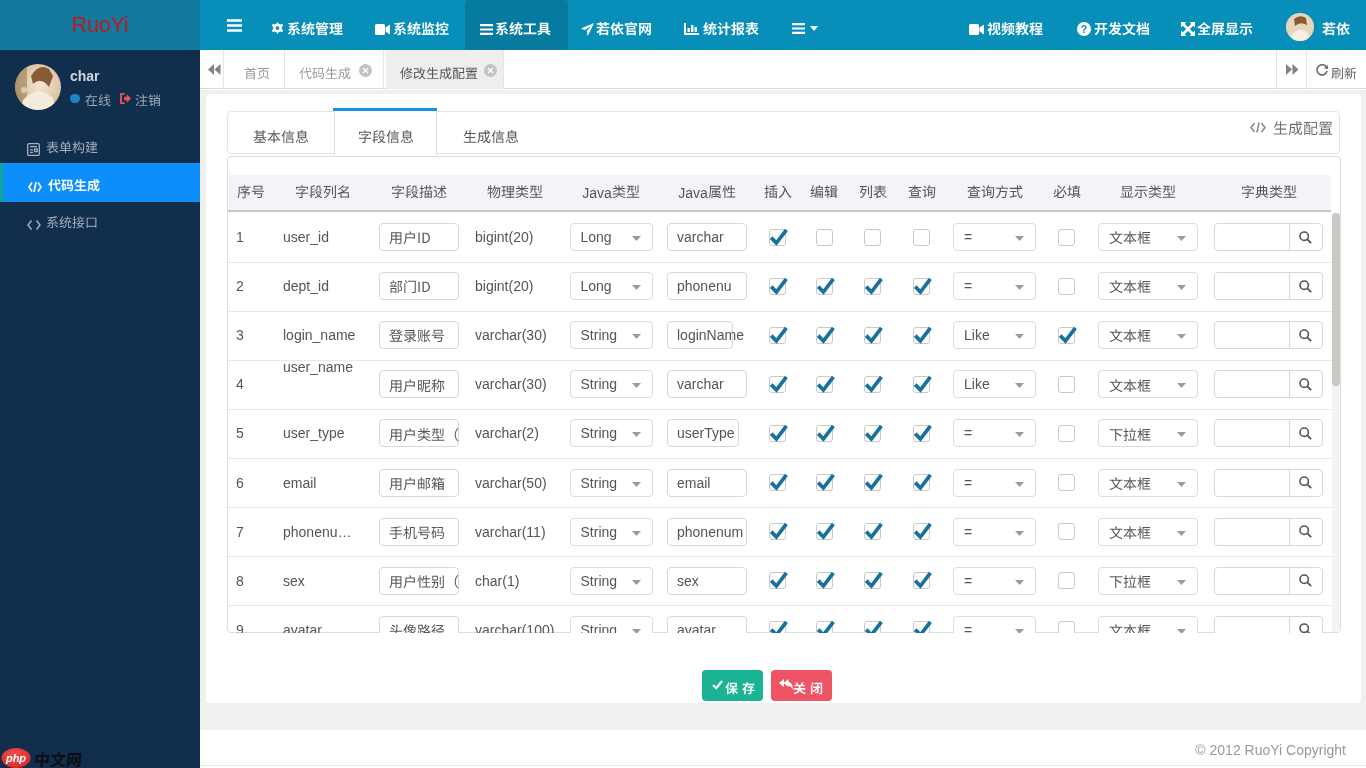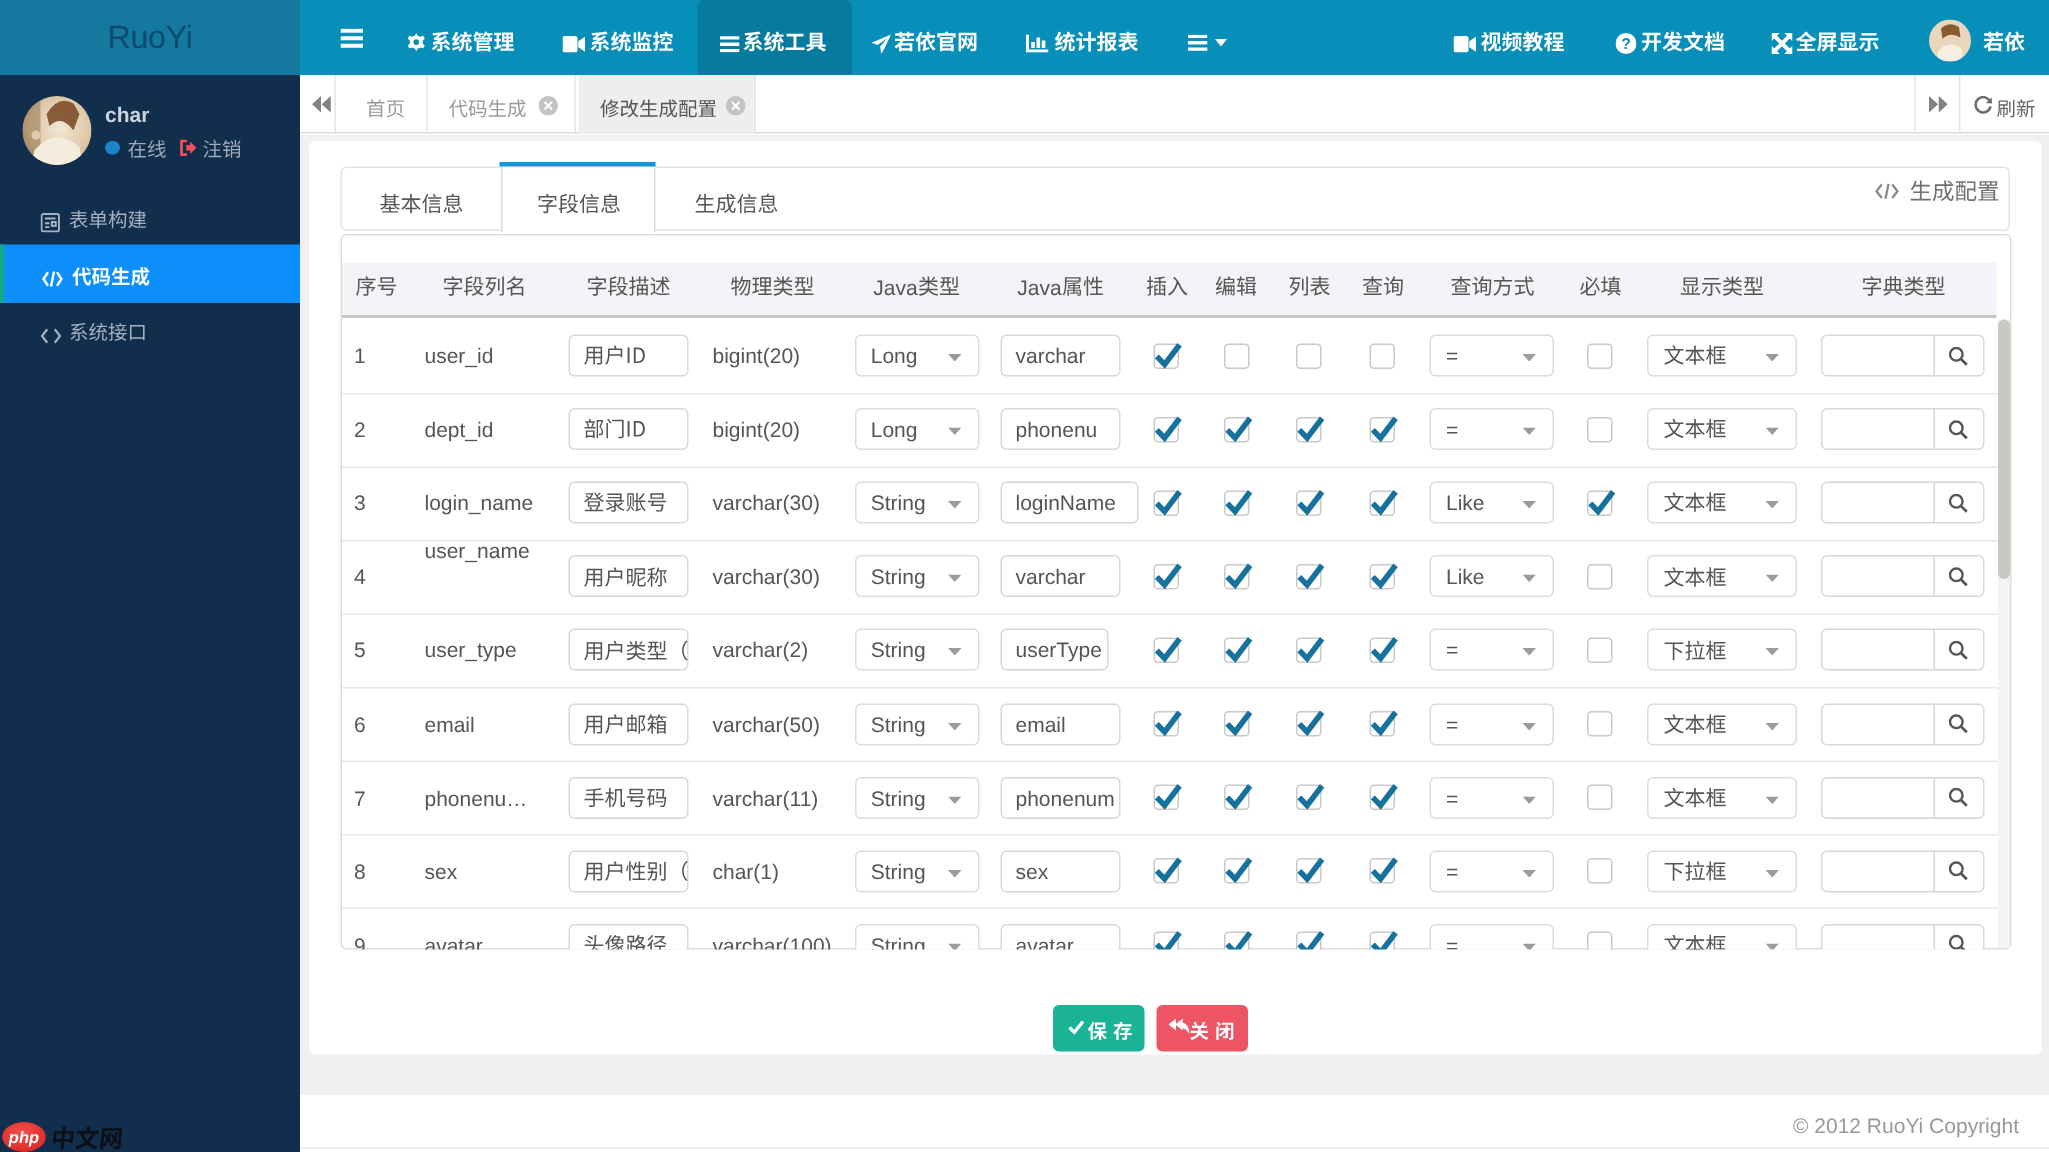--- a/index.html
+++ b/index.html
@@ -7,21 +7,21 @@
 svg{display:inline-block;vertical-align:middle}
 .lt{font-size:14px;color:#555}
 .cb{position:absolute;width:17px;height:17px;border:1px solid #c9c9c9;border-radius:3px;background:#fff}
 .sel{position:absolute;height:28px;border:1px solid #dcdcdc;border-radius:4px;background:#fff}
 .inp{position:absolute;height:28px;border:1px solid #d8d8d8;border-radius:4px;background:#fff}
 .vline{position:absolute;width:1px;background:#e3e6e8}
 
 </style></head><body>
 <div class="abs" style="left:0;top:0;width:200px;height:768px;background:#112e4d"></div>
 <div class="abs" style="left:0;top:0;width:200px;height:50px;background:#14789f"></div>
-<div class="abs" style="left:0;top:0;width:200px;height:50px;line-height:50px;text-align:center;color:#0c4a6e;font-size:21.5px;font-weight:normal;letter-spacing:-0.2px">RuoYi</div>
+<div class="abs" style="left:0;top:0;width:200px;height:50px;line-height:50px;text-align:center;color:#b91c1c;font-size:21.5px;font-weight:normal;letter-spacing:-0.2px">RuoYi</div>
 <svg class="abs" style="left:15px;top:64px" width="46" height="46" viewBox="0 0 46 46">
 <defs>
       <clipPath id="avc">
         <circle cx="23" cy="23" r="23"></circle>
       </clipPath>
 <radialGradient id="avg" cx="55%" cy="45%" r="75%">
         <stop offset="0%" stop-color="#f3e7d4"></stop>
         <stop offset="60%" stop-color="#dcc5a4"></stop>
         <stop offset="100%" stop-color="#a98a62"></stop>
       </radialGradient>
@@ -514,21 +514,21 @@
           <use href="#g63" transform="translate(42.0,12.0) scale(0.0140)"></use>
         </svg></span>
     </div>
 <div class="abs lt" style="left:247.0px;top:114.7px">varchar(30)</div>
 <div class="sel" style="left:341.5px;top:108.7px;width:83px">
       <span class="lt" style="position:absolute;left:10px;top:5px">String</span>
       <svg width="9" height="5" viewBox="0 0 9 5" style="position:absolute;right:11px;top:12px">
         <path d="M0 0 L9 0 L4.5 5 Z" fill="#9b9b9b"></path>
       </svg>
     </div>
-<div class="inp" style="left:439.0px;top:108.7px;width:92px">
+<div class="inp" style="left:439.0px;top:108.7px;width:66px">
       <span class="lt" style="position:absolute;left:9px;top:5px">loginName</span>
     </div>
 <div class="cb" style="left:541.0px;top:114.2px">
       <svg width="17" height="17" viewBox="0 0 17 17" style="position:absolute;left:-1px;top:-1px;overflow:visible">
         <path d="M2.2 8.6 L7.4 14 L17.4 0.8" stroke="#16719d" stroke-width="3.7" fill="none"></path>
       </svg>
     </div>
 <div class="cb" style="left:587.8px;top:114.2px">
       <svg width="17" height="17" viewBox="0 0 17 17" style="position:absolute;left:-1px;top:-1px;overflow:visible">
         <path d="M2.2 8.6 L7.4 14 L17.4 0.8" stroke="#16719d" stroke-width="3.7" fill="none"></path>

